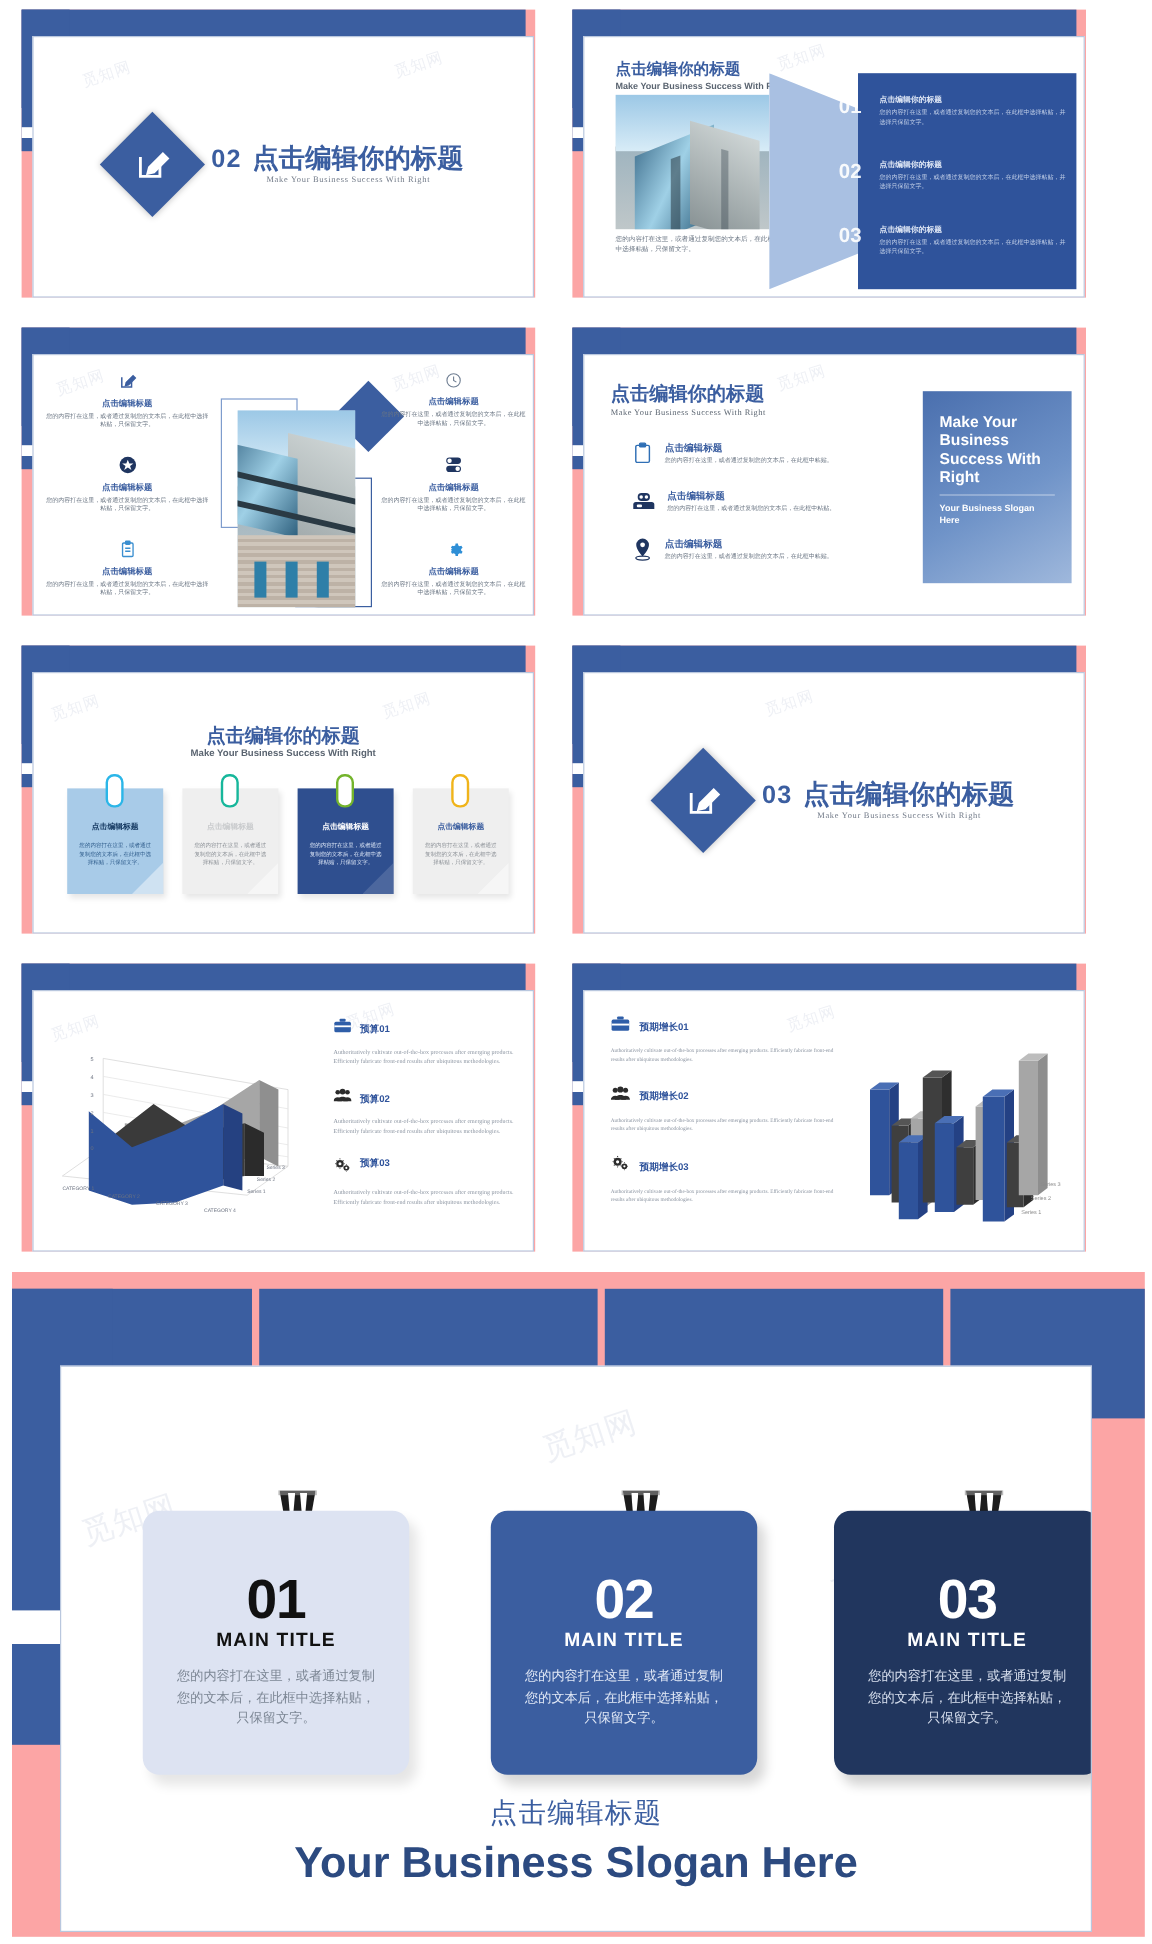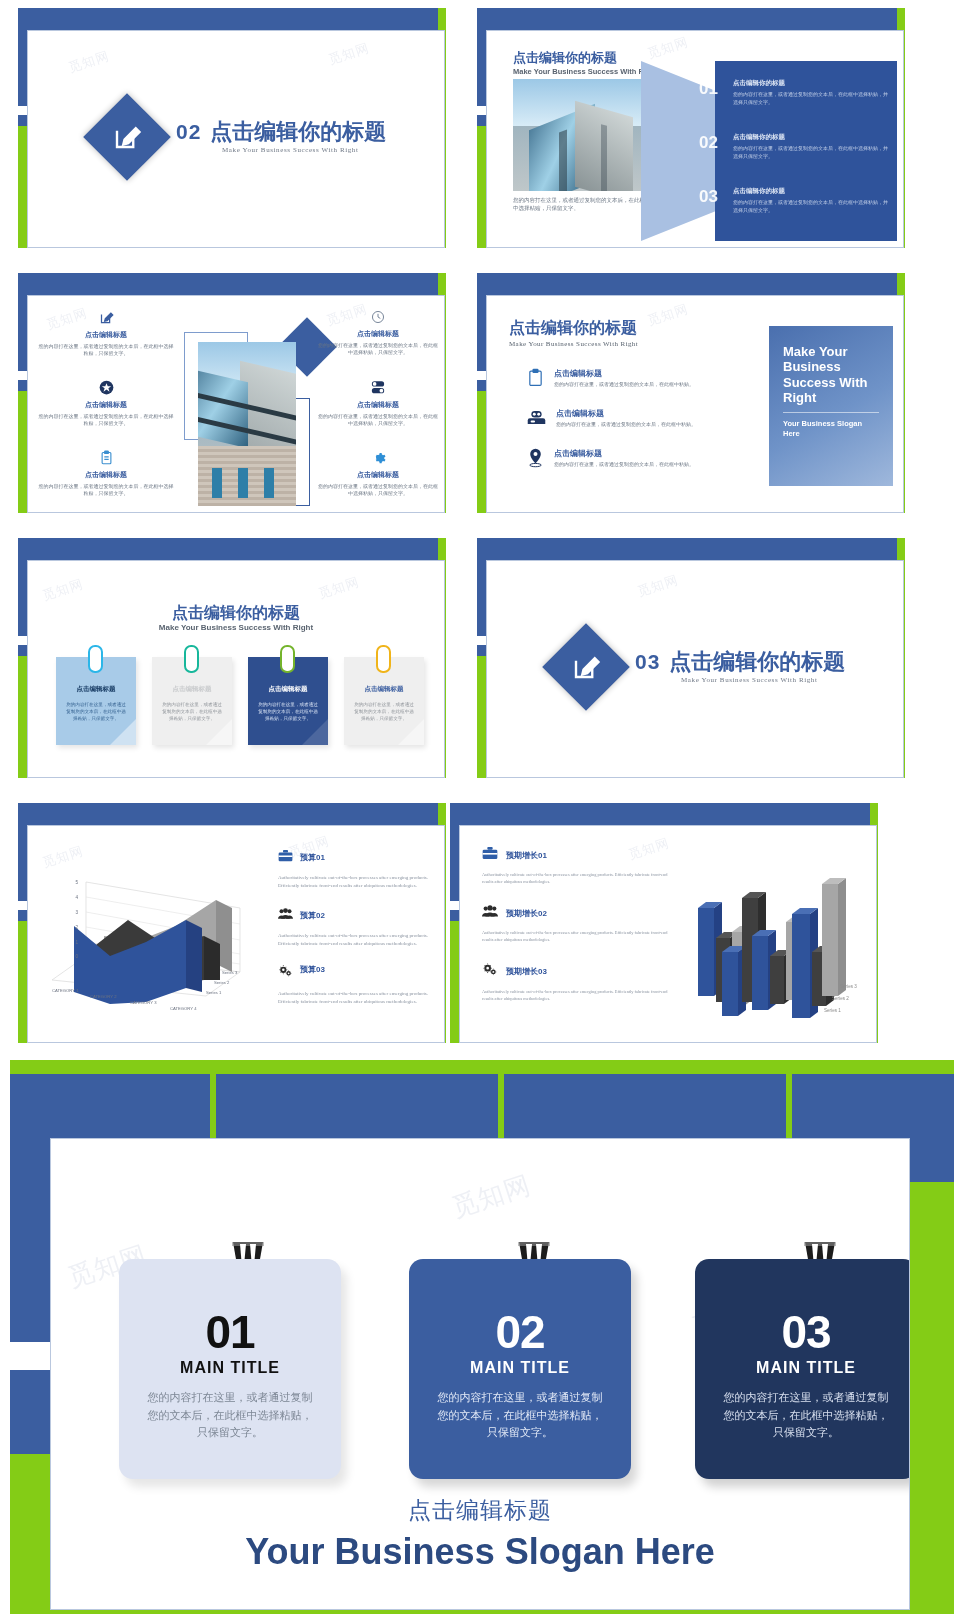--- a/index.html
+++ b/index.html
@@ -8,21 +8,21 @@
     background: #ffffff;
     font-family: "Liberation Sans", "DejaVu Sans", sans-serif;
     position: relative;
     overflow: hidden;
   }
   .page { position:relative; width:960px; height:1620px; }
 
   
   .slide {
     position: absolute;
-    background: #84cc16;
+    background: #fca5a5;
   }
   
   .bluebar-top {
     position:absolute; left:0; top:0;
     background:#3b5ea0;
   }
   .bluebar-left {
     position:absolute; left:0; top:0;
     background:#3b5ea0;
   }
@@ -511,21 +511,21 @@
                 <path d="M17 9.4l.8 1.2h-1.6zM17 19.8l.8-1.2h-1.6zM12.2 14.6l1.2-.8v1.6zM21.8 14.6l-1.2-.8v1.6z"></path>
               </svg>
           </span>
           <span class="frow-t" style="font-size:8px;">预算03</span>
         </div>
         <div class="frow-b" style="font-size:5px;margin-top:8px;">Authoritatively cultivate out-of-the-box processes after emerging products. Efficiently fabricate front-end results after ubiquitous methodologies.</div>
       </div>
     </div>
   </div>
 
-  <div class="slide" style="left:450px; top:803px; width:428px; height:240px;">
+  <div class="slide" style="left:477px; top:803px; width:428px; height:240px;">
     <div class="bluebar-top" style="width:420px;height:82px;"></div>
     <div class="bluebar-left" style="width:40px;height:118px;"></div>
     <div class="notch" style="left:0;top:98px;width:56px;height:9px;"></div>
     <div class="card" style="left:9px;top:22px;width:418px;height:218px;overflow:hidden;">
       <span class="wm" style="left:168px;top:14px;">觅知网</span>
 
       <div style="position:absolute;left:22px;top:20px;width:196px;">
         <div style="display:flex;align-items:center;gap:8px;">
           <span>
             <svg width="16" height="14" viewBox="0 0 24 20" fill="#2f5ea8">

